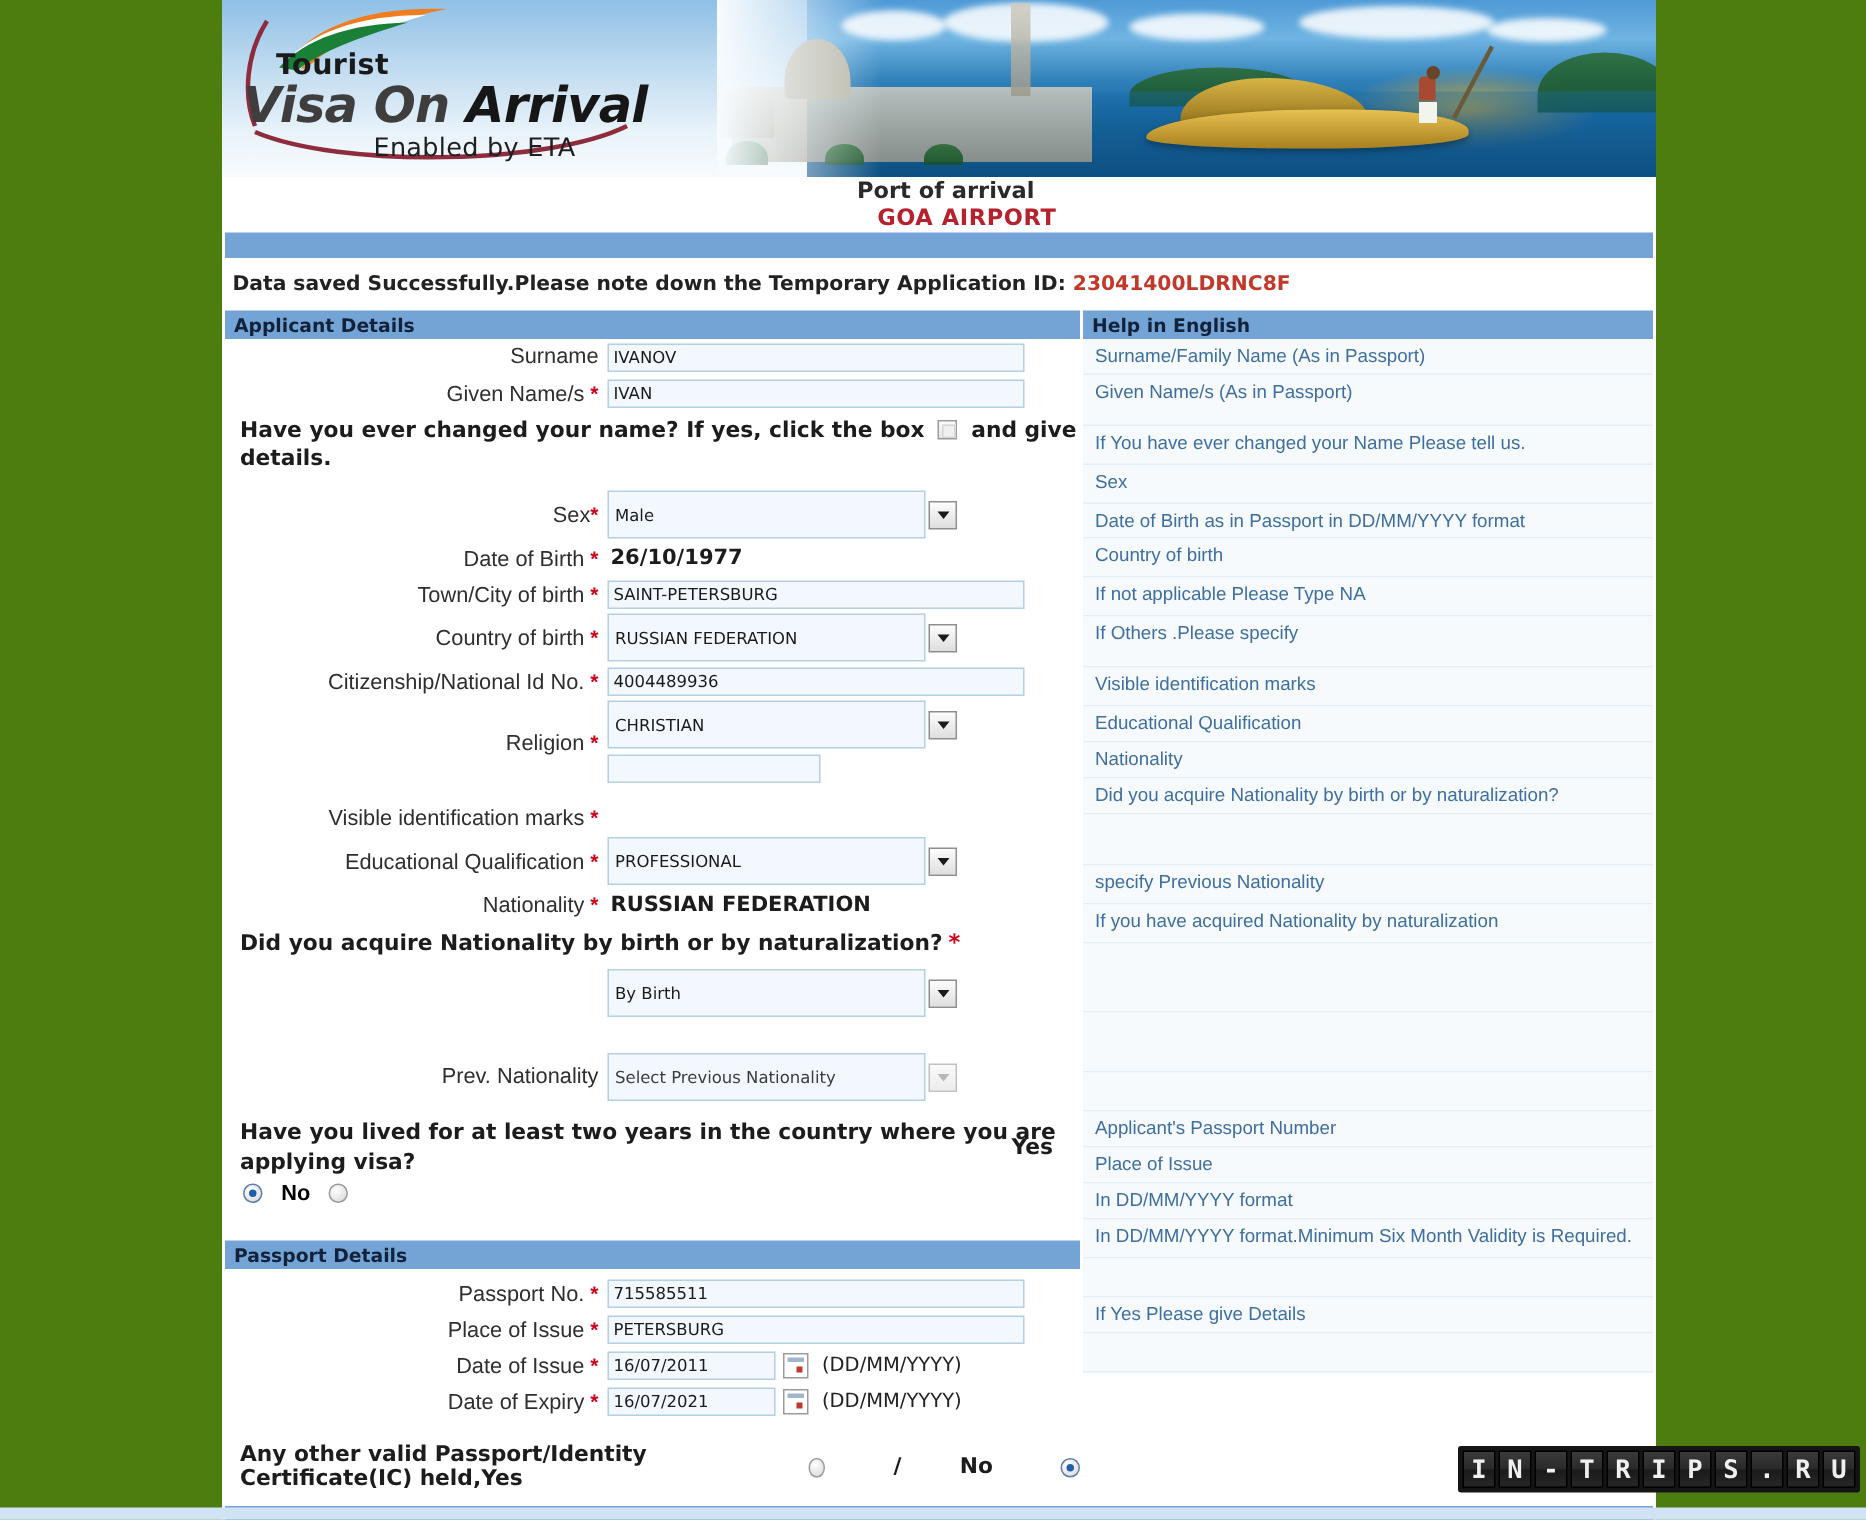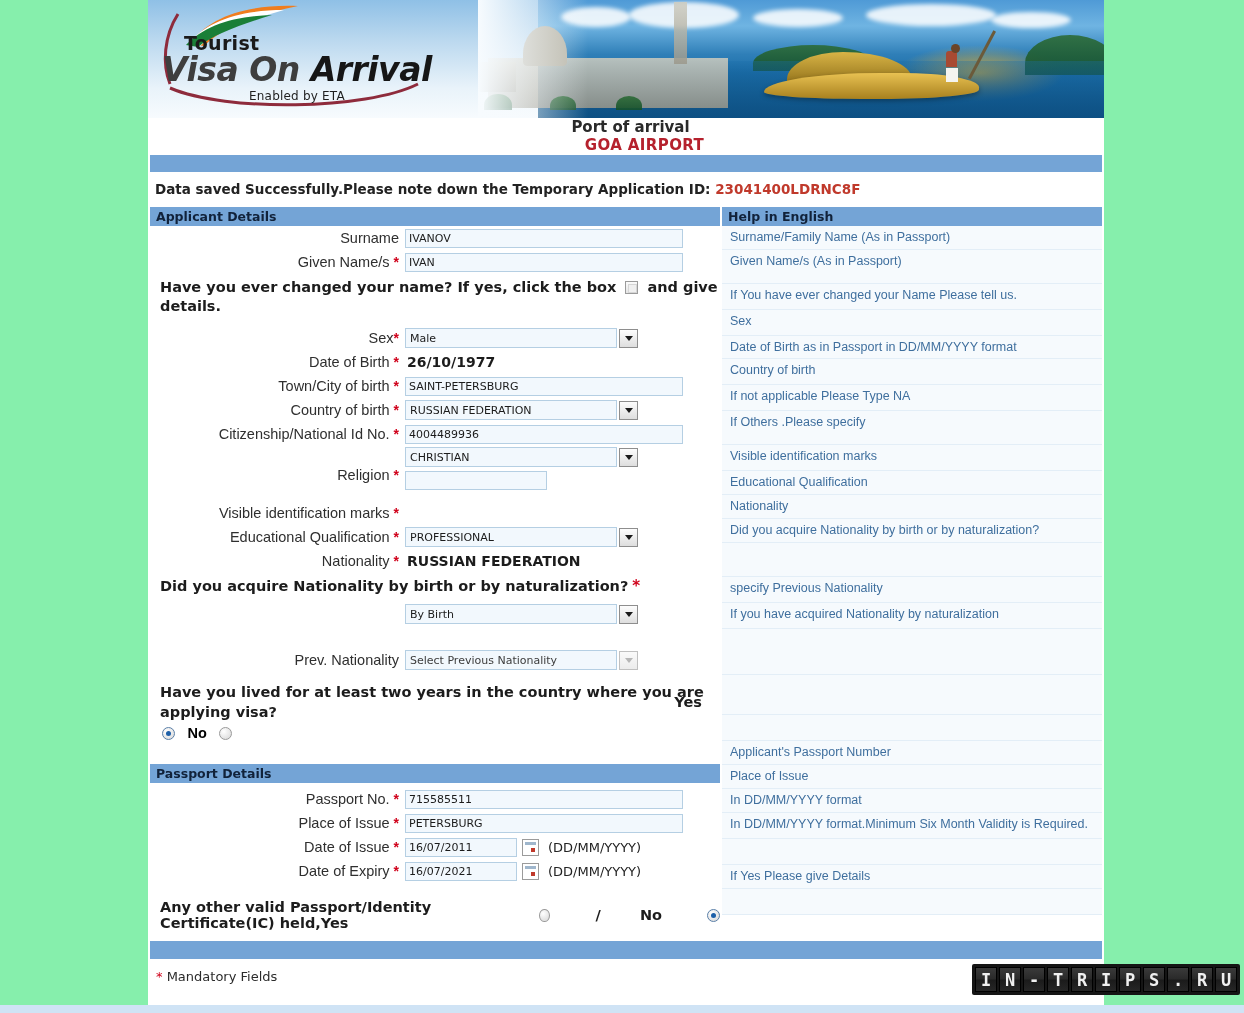--- a/index.html
+++ b/index.html
@@ -7,21 +7,21 @@
   html, body {
     margin: 0; padding: 0;
     width: 1244px; height: 1013px;
     background: #cfe3f5;
     font-family: "Liberation Sans", sans-serif;
     overflow: hidden;
   }
   .page {
     position: relative;
     width: 1244px; height: 1013px;
-    background: #86efac;
+    background: #4d7c0f;
   }
   .shell {
     position: absolute;
     left: 148px; top: 0;
     width: 956px;
     height: 1013px;
     background: #ffffff;
   }
 
   
@@ -97,21 +97,21 @@
   .logo-main {
     position: absolute; left: 6px; top: 44px;
     font-family: "DejaVu Sans", sans-serif;
     font-size: 33px; font-weight: 700; font-style: italic;
     color: #161616; letter-spacing: -.5px; white-space: nowrap;
   }
   .logo-main .on { color:#3e3e3e; }
   .logo-sub {
     position: absolute; left: 93px; top: 83px;
     font-family: "DejaVu Sans", sans-serif;
-    font-size: 12px; color: #1f1f1f; letter-spacing: .2px;
+    font-size: 17px; color: #1f1f1f; letter-spacing: .2px;
   }
   .logo-swoosh { position:absolute; left:0; top:0; width:350px; height:106px; }
 
   
   .port-row {
     height: 37px;
     display: flex; align-items: center;
     padding-left: 9px;
     background: #ffffff;
     flex-direction: column;
@@ -184,21 +184,21 @@
     color: #1b1b1b;
     padding: 1px 3px;
     outline: none;
   }
   input.tbox.wide { width: 278px; }
   input.tbox.date { width: 112px; }
   input.tbox.small { width: 142px; }
 
   .selwrap { position: relative; display: inline-flex; align-items: center; }
   .selbox {
-    height: 20px; width: 210px;
+    height: 32px; width: 210px;
     border: 1px solid #b5cfe3;
     background: #f2f8fd;
     font-family: "DejaVu Sans", sans-serif;
     font-size: 11px;
     color: #1b1b1b;
     display: flex; align-items: center;
     padding-left: 4px;
   }
   .selarrow {
     width: 19px; height: 19px; margin-left: 2px;

